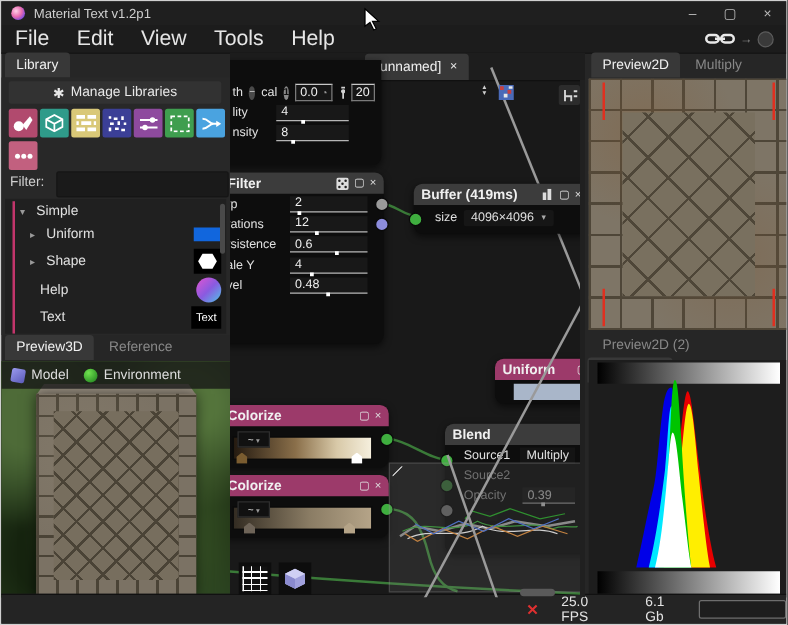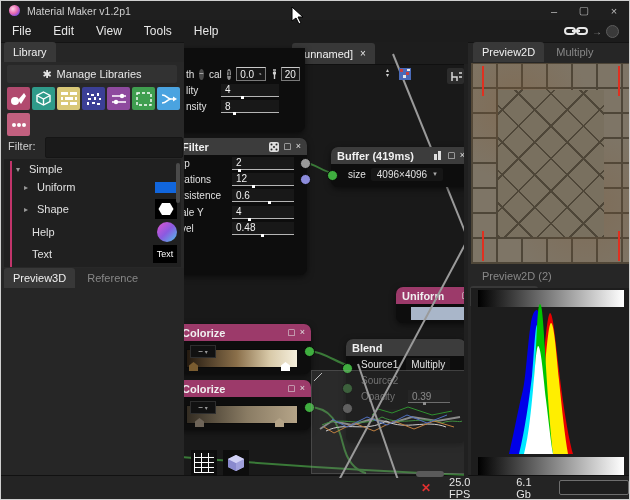--- a/index.html
+++ b/index.html
@@ -8,21 +8,21 @@
        font-size:11px;-webkit-font-smoothing:antialiased;}
   .abs{position:absolute;}
   
   .titlebar{left:0;top:0;right:0;height:19px;background:#1f1f1f;display:flex;align-items:center;}
   .appicon{width:11px;height:11px;border-radius:50%;margin:0 7px 0 8px;
            background:radial-gradient(circle at 35% 35%, #ffd0e8, #e86bb0 45%, #7a4ae0 78%, #3ac8e8);}
   .title-text{color:#cfcfcf;font-size:10.5px;}
   .wctrl{margin-left:auto;display:flex;height:100%;}
   .wbtn{width:30px;height:100%;display:flex;align-items:center;justify-content:center;color:#bbb;font-size:11px;}
   .menubar{left:0;top:19px;right:0;height:22px;background:#1c1c1c;display:flex;align-items:center;border-bottom:1px solid #141414;}
-  .menu-item{padding:0 11px;color:#e6e6e6;font-size:12px;}
+  .menu-item{padding:0 11px;color:#e6e6e6;font-size:17px;}
   .menu-right{margin-left:auto;display:flex;align-items:center;gap:4px;padding-right:10px;}
   .dimarrow{color:#8a8a8a;font-size:10px;}
   .dimcircle{width:11px;height:11px;border-radius:50%;background:#3a3a3a;border:1px solid #5c5c5c;}
   
   .ptab{height:20px;display:inline-flex;align-items:center;padding:0 9px;font-size:11px;color:#888;}
   .ptab.on{background:#383838;color:#f0f0f0;border-radius:3px 3px 0 0;}
   
   .libtab{left:3px;top:41px;}
   .lib{left:0;top:61px;width:183px;height:206px;background:#282828;}
   .managebtn{left:6px;top:3px;width:170px;height:18px;background:#323232;border-radius:2px;
@@ -124,21 +124,21 @@
   .progress{width:72px;height:13px;border:1px solid #6e6e6e;border-radius:2px;background:#1e1e1e;margin-left:12px;}
   .cursor{left:290px;top:5px;z-index:50;}
 </style>
 </head>
 <body>
 
 <div class="win">
 
   <div class="abs titlebar">
     <div class="appicon"></div>
-    <span class="title-text">Material Maker v1.2p1</span>
+    <span class="title-text">Material Text v1.2p1</span>
     <div class="wctrl">
       <div class="wbtn">–</div>
       <div class="wbtn">▢</div>
       <div class="wbtn">×</div>
     </div>
   </div>
 
   <div class="abs menubar">
     <span class="menu-item">File</span>
     <span class="menu-item">Edit</span>
@@ -268,20 +268,37 @@
         <span>Text</span>
         <span class="ticon" style="width:24px;height:18px;background:#000;color:#fff;font-size:9px;display:flex;align-items:center;justify-content:center">Text</span>
       </div>
       <div class="vscroll"></div>
     </div>
   </div>
 
   <div class="abs p3dtabs">
     <span class="ptab on" style="margin-left:3px">Preview3D</span>
     <span class="ptab">Reference</span>
+  </div>
+  <div class="abs p3d">
+    <div class="forest"></div>
+    <div class="cube-top"></div>
+    <div class="cube-front">
+        <div class="cube-inner"></div>
+      </div>
+    <div class="p3dbar">
+      <span style="display:flex;align-items:center;gap:5px">
+        <span class="mdl-ico"></span>
+        <span>Model</span>
+        </span>
+      <span style="display:flex;align-items:center;gap:5px">
+        <span class="env-ico"></span>
+        <span>Environment</span>
+        </span>
+    </div>
   </div>
 
   <div class="abs graph">
 
     <svg class="abs" style="left:0;top:0;z-index:1" width="284" height="436">
       <line x1="209" y1="12" x2="290" y2="212" stroke="#9a9a9a" stroke-width="2"></line>
       <path d="M120,121 C133,121 138,131 151,131" stroke="#3a7a38" stroke-width="2" fill="none"></path>
       <path d="M279,133 L286,133" stroke="#3a7a38" stroke-width="2" fill="none"></path>
       <path d="M124,309 C142,309 158,326 176,326" stroke="#3a7a38" stroke-width="2" fill="none"></path>
       <path d="M124,365 C148,365 154,382 159,402 C163,419 170,428 182,431" stroke="#3a7a38" stroke-width="2" fill="none"></path>
@@ -442,21 +459,21 @@
     <div class="node" style="left:212px;top:245px;width:80px;height:36px">
       <div class="nt pink">
           <span>Uniform</span>
         <span class="ntic">
             <span class="icg">▢</span>
           </span>
       </div>
       <div style="position:absolute;left:15px;top:20px;width:62px;height:13px;background:#a9b6c9"></div>
     </div>
 
-    <div class="node" style="left:162px;top:297px;width:120px;height:104px">
+    <div class="node" style="left:172px;top:297px;width:120px;height:104px">
       <div class="nt">
           <span>Blend</span>
         </div>
       <div class="prow">
           <span style="margin-left:10px">Source1</span>
         <span style="background:#141414;padding:1px 5px;margin-left:3px">Multiply</span>
         </div>
       <div class="prow" style="color:#6e6e6e">
           <span style="margin-left:10px">Source2</span>
         </div>

